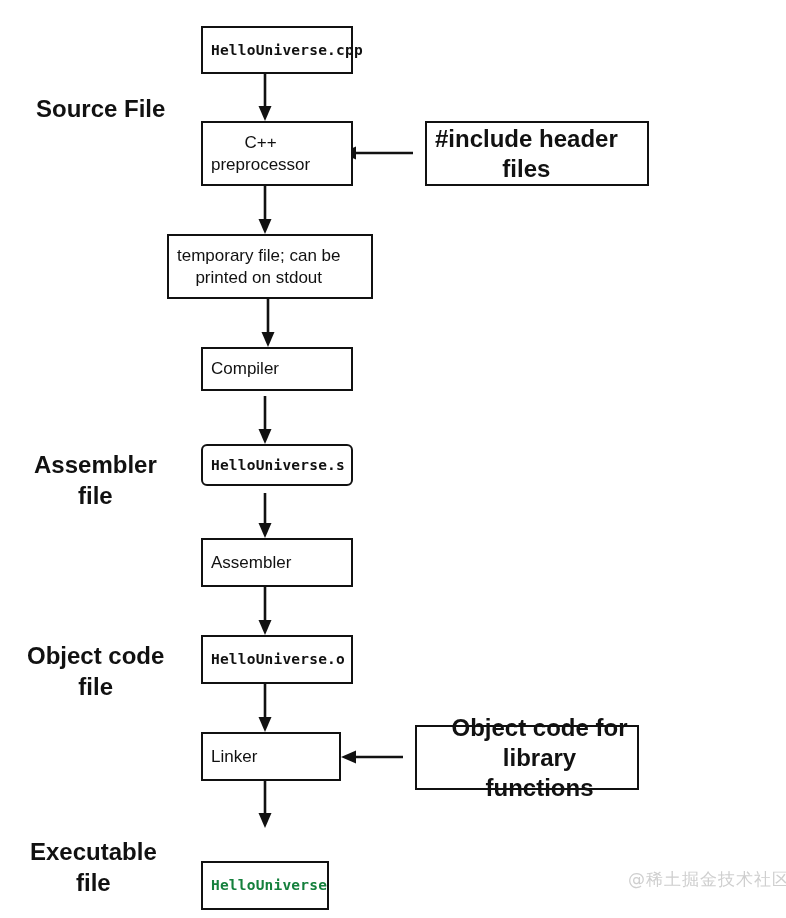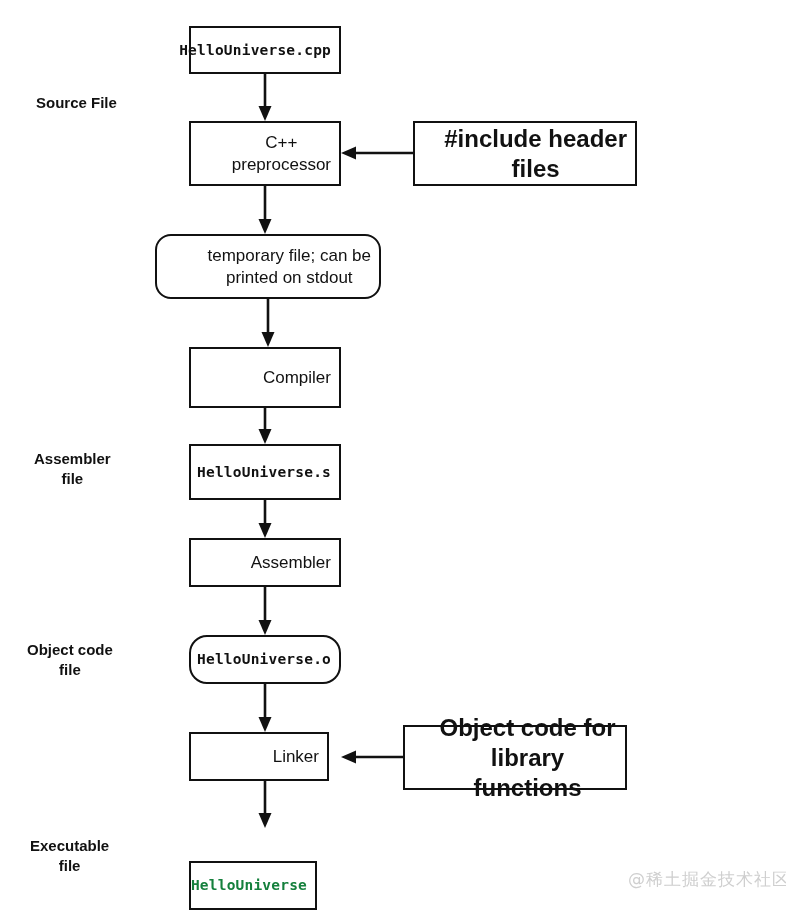--- a/index.html
+++ b/index.html
@@ -16,25 +16,26 @@
     overflow: hidden;
     font-family: "Liberation Sans", sans-serif;
   }
   .node {
     position: absolute;
     box-sizing: border-box;
     border: 2px solid #3b82f6;
     background: #ffffff;
     display: flex;
     align-items: center;
-    justify-content: flex-end;
+    justify-content: flex-start;
     text-align: center;
     line-height: 1.25;
     color: #111111;
     z-index: 3;
+    margin-left: 12px;
   }
   .node.mono {
     font-family: "DejaVu Sans Mono", "Liberation Mono", monospace;
     font-size: 14.5px;
     font-weight: 600;
     letter-spacing: 0.2px;
   }
   .node.plain {
     font-family: "Liberation Sans", sans-serif;
     font-size: 17px;
@@ -46,21 +47,21 @@
     font-weight: bold;
   }
   .node .txt {
     display: block;
     padding: 0 8px;
     white-space: pre-line;
   }
   .stage-label {
     position: absolute;
     font-family: "Liberation Sans", sans-serif;
-    font-size: 15px;
+    font-size: 24px;
     font-weight: bold;
     color: #111111;
     text-align: center;
     line-height: 1.3;
     white-space: pre-line;
     z-index: 3;
   }
   svg#links {
     position: absolute;
     left: 0;
@@ -139,34 +140,34 @@
         <span class="txt">HelloUniverse.cpp</span>
       </div>
       <div class="node plain" style="left: 189px; top: 121px; width: 152px; height: 65px; border-color: rgb(17, 17, 17); color: rgb(17, 17, 17);">
         <span class="txt">C++
 preprocessor</span>
       </div>
       <div class="node strong" style="left: 413px; top: 121px; width: 224px; height: 65px; border-color: rgb(17, 17, 17); color: rgb(17, 17, 17);">
         <span class="txt">#include header
 files</span>
       </div>
-      <div class="node plain" style="left: 155px; top: 234px; width: 226px; height: 65px; border-color: rgb(17, 17, 17); color: rgb(17, 17, 17); border-radius: 16px;">
+      <div class="node plain" style="left: 155px; top: 234px; width: 206px; height: 65px; border-color: rgb(17, 17, 17); color: rgb(17, 17, 17);">
         <span class="txt">temporary file; can be
 printed on stdout</span>
       </div>
-      <div class="node plain" style="left: 189px; top: 347px; width: 152px; height: 61px; border-color: rgb(17, 17, 17); color: rgb(17, 17, 17);">
+      <div class="node plain" style="left: 189px; top: 347px; width: 152px; height: 44px; border-color: rgb(17, 17, 17); color: rgb(17, 17, 17);">
         <span class="txt">Compiler</span>
       </div>
-      <div class="node mono" style="left: 189px; top: 444px; width: 152px; height: 56px; border-color: rgb(17, 17, 17); color: rgb(17, 17, 17);">
+      <div class="node mono" style="left: 189px; top: 444px; width: 152px; height: 42px; border-color: rgb(17, 17, 17); color: rgb(17, 17, 17); border-radius: 6px;">
         <span class="txt">HelloUniverse.s</span>
       </div>
       <div class="node plain" style="left: 189px; top: 538px; width: 152px; height: 49px; border-color: rgb(17, 17, 17); color: rgb(17, 17, 17);">
         <span class="txt">Assembler</span>
       </div>
-      <div class="node mono" style="left: 189px; top: 635px; width: 152px; height: 49px; border-color: rgb(17, 17, 17); color: rgb(17, 17, 17); border-radius: 18px;">
+      <div class="node mono" style="left: 189px; top: 635px; width: 152px; height: 49px; border-color: rgb(17, 17, 17); color: rgb(17, 17, 17);">
         <span class="txt">HelloUniverse.o</span>
       </div>
       <div class="node plain" style="left: 189px; top: 732px; width: 140px; height: 49px; border-color: rgb(17, 17, 17); color: rgb(17, 17, 17);">
         <span class="txt">Linker</span>
       </div>
       <div class="node strong" style="left: 403px; top: 725px; width: 224px; height: 65px; border-color: rgb(17, 17, 17); color: rgb(17, 17, 17); padding-left: 25px;">
         <span class="txt">Object code for
 library functions</span>
       </div>
       <div class="node mono" style="left: 189px; top: 861px; width: 128px; height: 49px; border-color: rgb(17, 17, 17); color: #15803d;">

